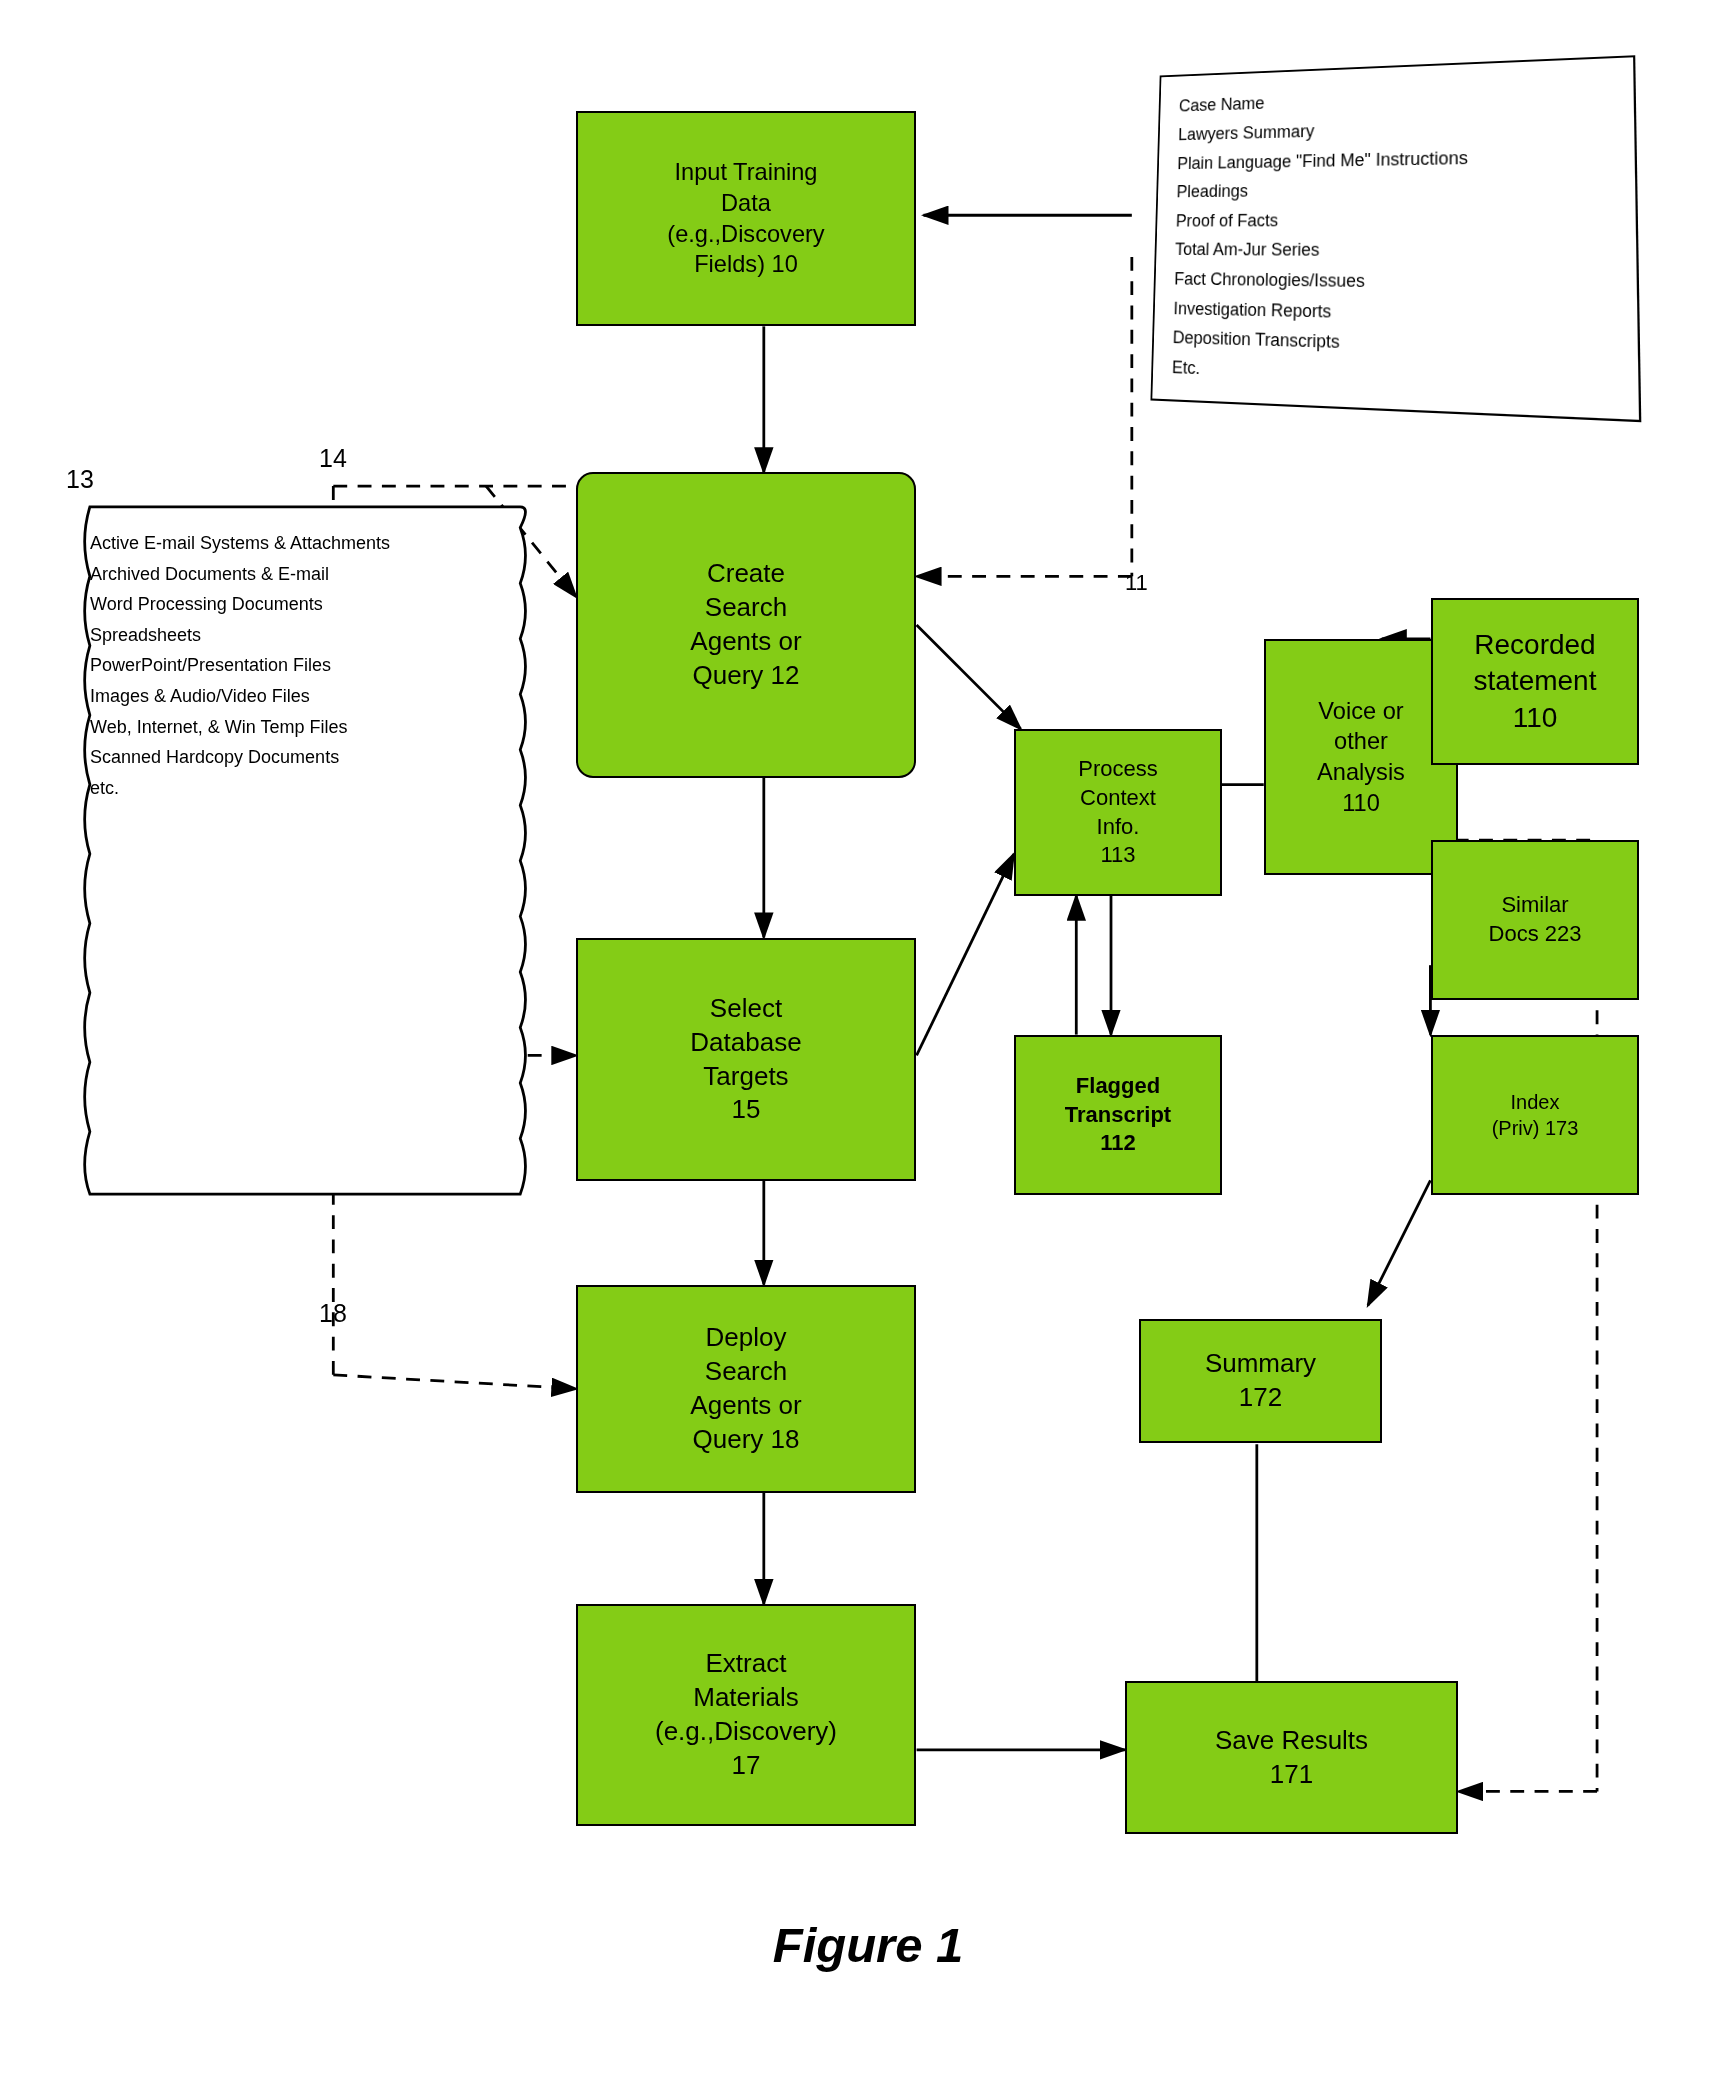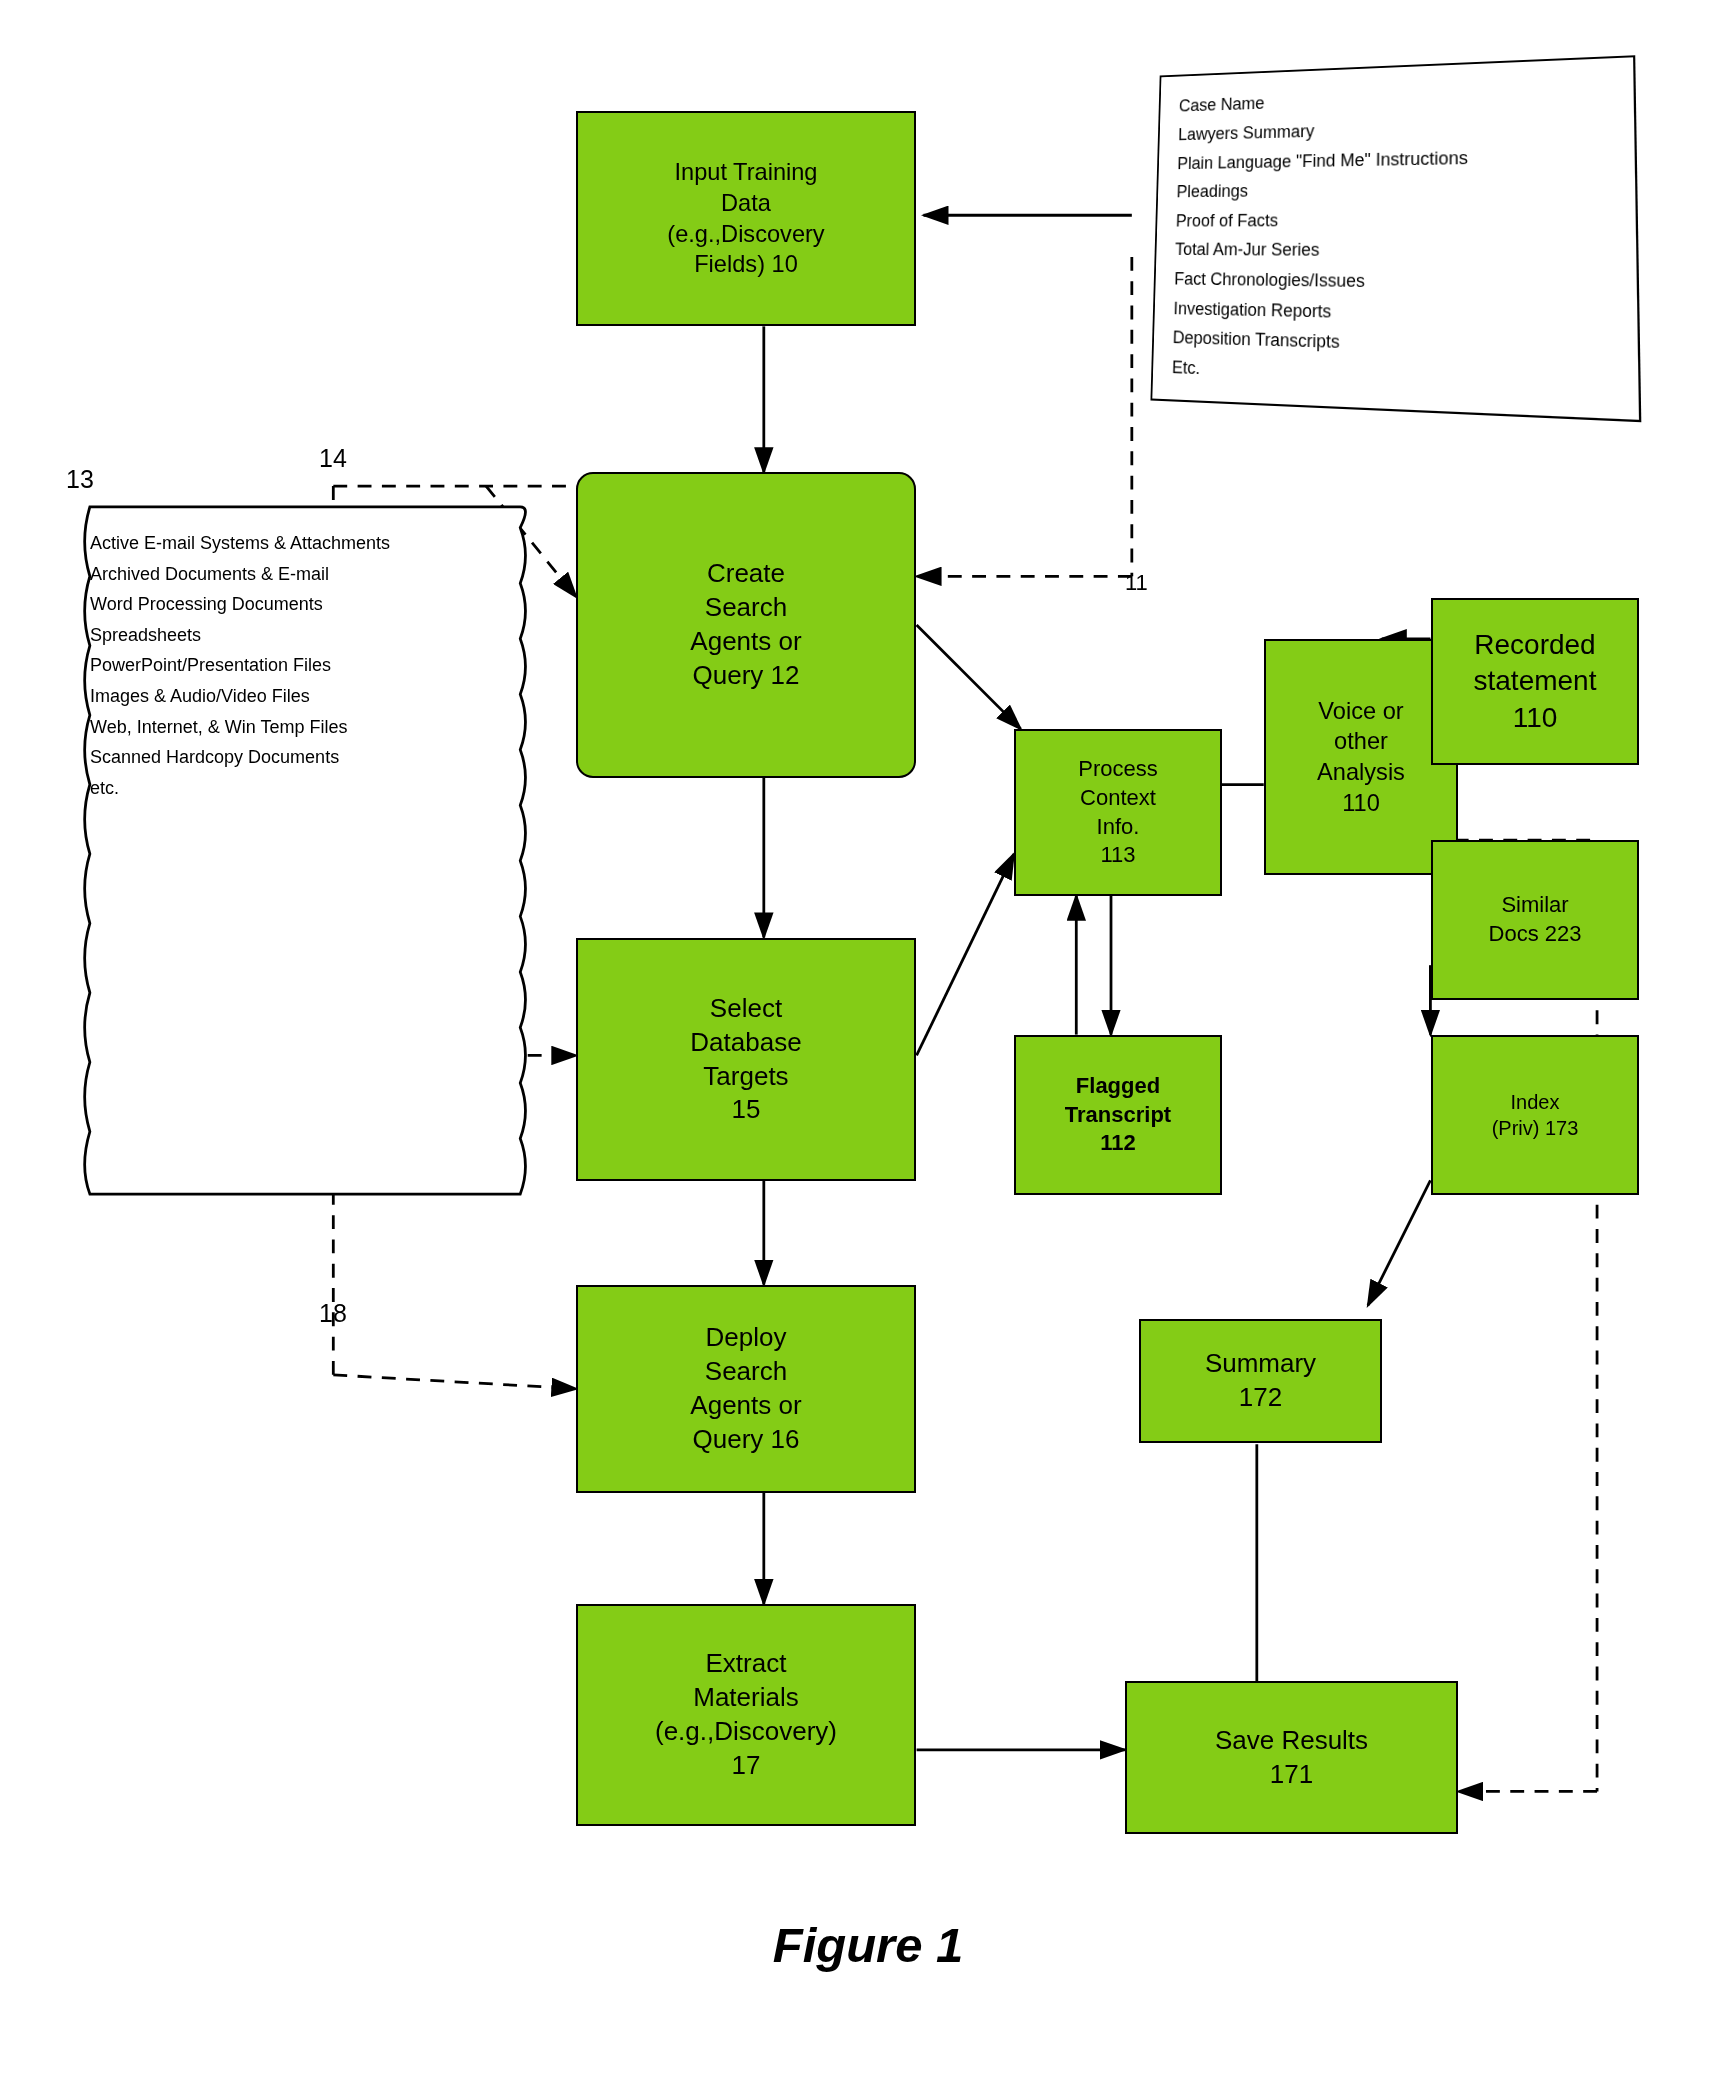--- a/index.html
+++ b/index.html
@@ -147,21 +147,21 @@
     <span style="white-space:pre-line;">Select
 Database
 Targets
 15</span>
   </div>
 
   <div class="box" style="left:576px; top:1285px; width:340px; height:208px; font-size:26px;">
     <span style="white-space:pre-line;">Deploy
 Search
 Agents or
-Query 16</span>
+Query 18</span>
   </div>
 
   <div class="box" style="left:576px; top:1604px; width:340px; height:222px; font-size:26px;">
     <span style="white-space:pre-line;">Extract
 Materials
 (e.g.,Discovery)
 17</span>
   </div>
 
   <div class="box" style="left:1014px; top:729px; width:208px; height:167px; font-size:22px;">

